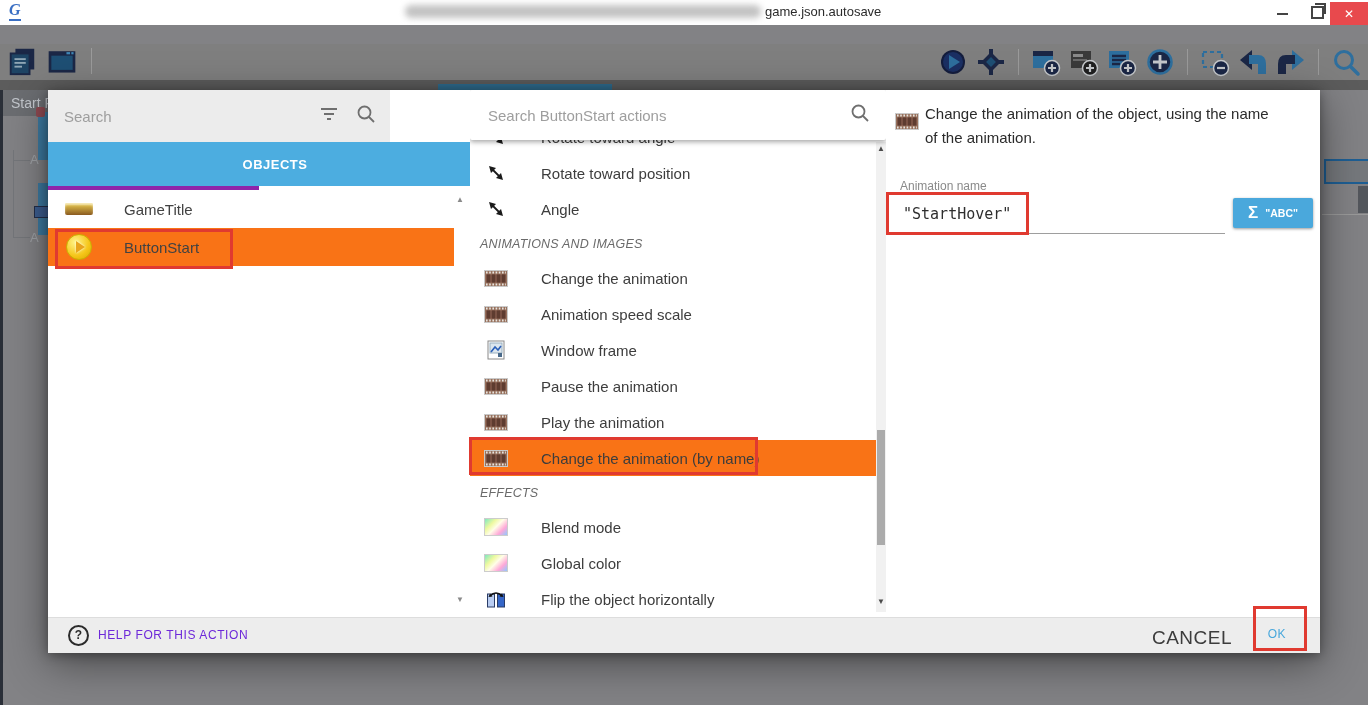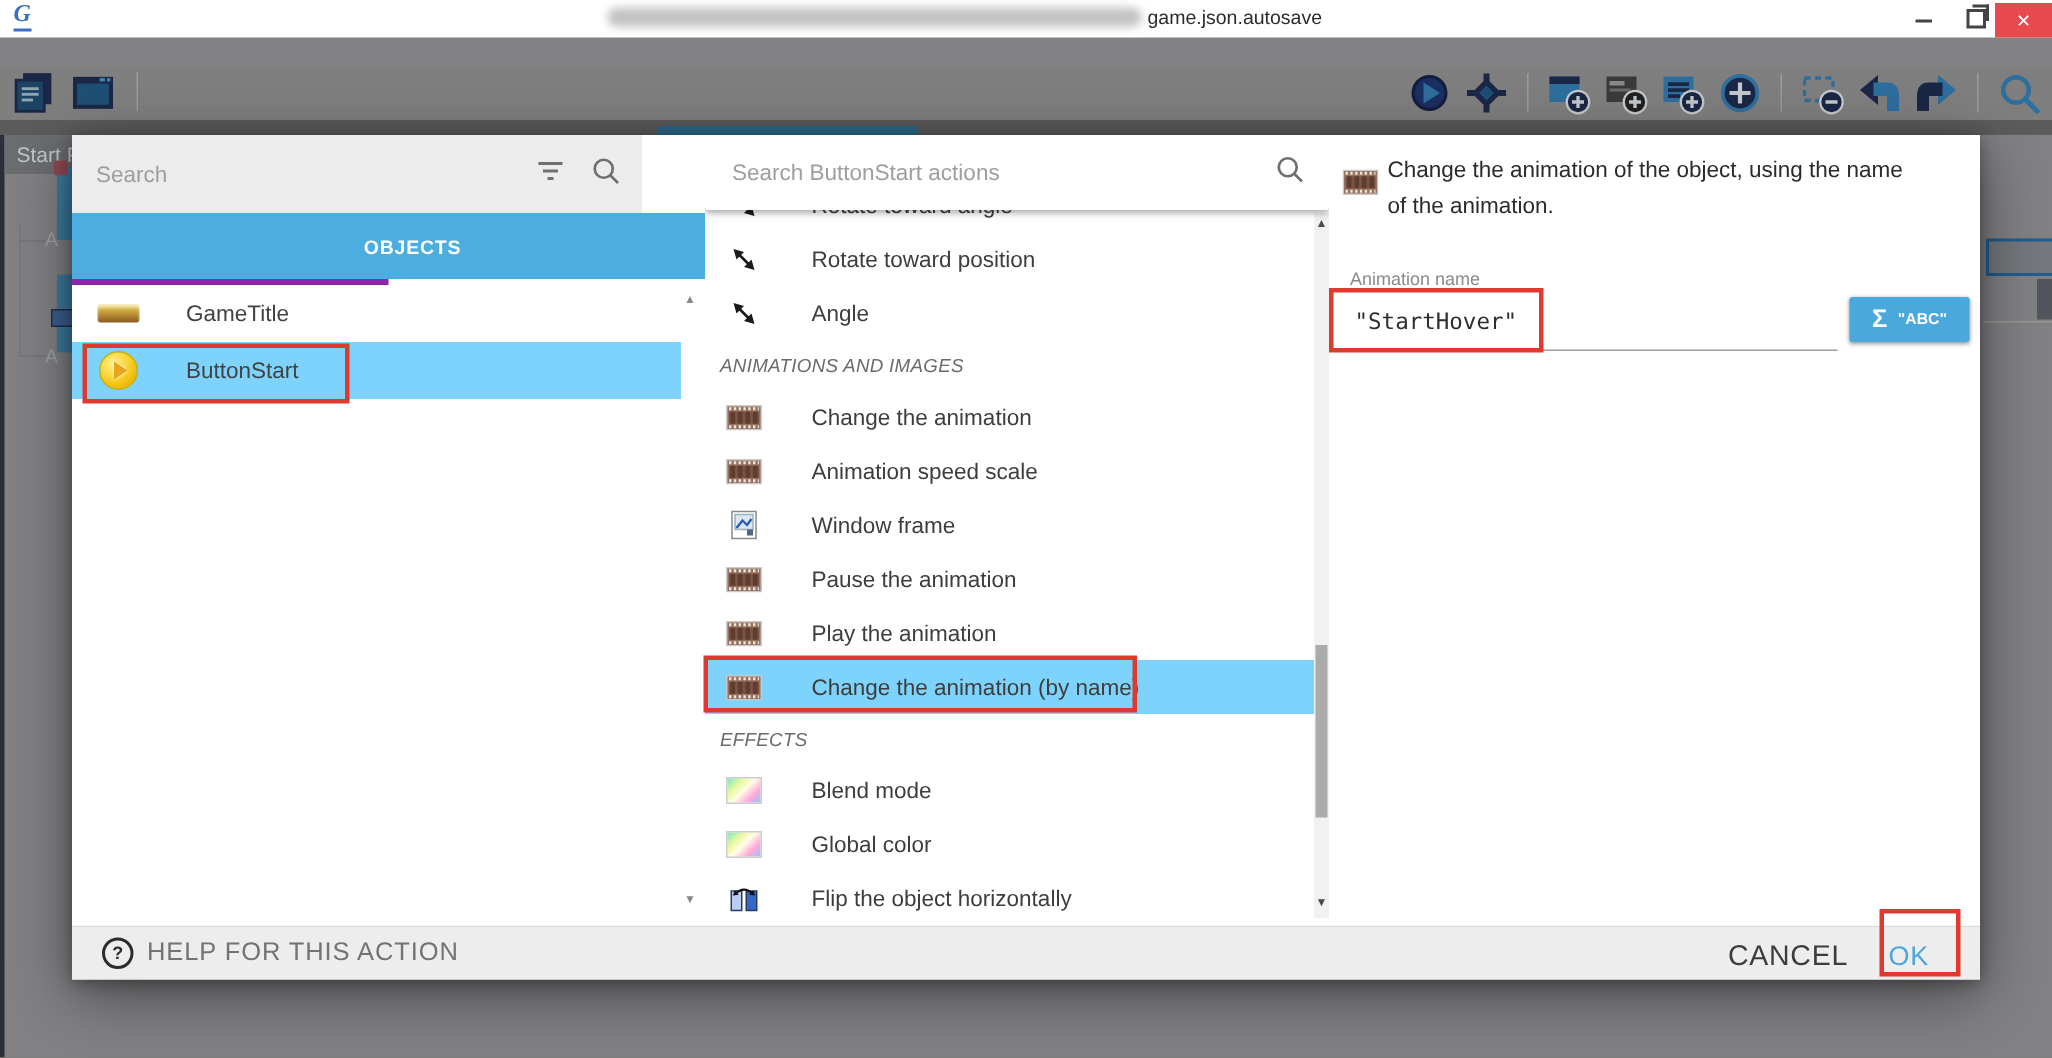--- a/index.html
+++ b/index.html
@@ -33,32 +33,32 @@
   .bg-tree-h{position:absolute;background:#74767a;height:1px;}
   .bg-a{position:absolute;font-size:13px;color:#9fa2a6;}
   #bg-red-glyph{position:absolute;left:36px;top:107px;width:9px;height:10px;background:#8f4a52;border-radius:2px;}
   #bg-blue-glyph{position:absolute;left:34px;top:206px;width:13px;height:10px;background:#3d5f92;border:1px solid #242f4a;}
   #bg-r-line{position:absolute;left:1322px;top:214px;width:46px;height:1px;background:#9a9a9a;}
   #bg-r-input{position:absolute;left:1324px;top:159px;width:42px;height:21px;background:#75787c;border:2px solid #1e5f94;}
   #bg-r-dark{position:absolute;left:1358px;top:186px;width:10px;height:27px;background:#53575d;}
   
   #dialog{position:absolute;left:48px;top:90px;width:1272px;height:563px;background:#fff;box-shadow:0 10px 40px rgba(0,0,0,.45),0 2px 10px rgba(0,0,0,.35);z-index:10;}
   
-  #lsearch{position:absolute;left:0;top:0;width:380px;height:52px;background:#ececec;display:flex;align-items:center;padding:4px 14px;box-sizing:border-box;}
+  #lsearch{position:absolute;left:0;top:0;width:342px;height:52px;background:#ececec;display:flex;align-items:center;padding:4px 14px;box-sizing:border-box;}
   #lsearch input,#mcard input{flex:1;border:none;background:transparent;outline:none;font-size:15px;color:#333;font-family:"Liberation Sans",sans-serif;}
   #lsearch input::placeholder,#mcard input::placeholder{color:#9e9e9e;}
   .search-glyphs{display:flex;align-items:center;gap:18px;}
   #ltabs{position:absolute;left:0;top:52px;width:422px;height:44px;background:#4cade0;display:flex;}
   .tab{flex:1;display:flex;align-items:center;justify-content:center;color:#fff;font-size:13px;font-weight:600;letter-spacing:.5px;margin-left:32px;}
   #ltab-underline{position:absolute;left:0;top:96px;width:211px;height:4px;background:#8e24aa;}
   #objects-list{position:absolute;left:0;top:0;width:422px;height:527px;padding-left:48px;}
   .orow{position:absolute;left:0;width:406px;height:38px;display:flex;align-items:center;padding-left:14px;box-sizing:border-box;}
   .orow .oicon{width:34px;display:flex;justify-content:center;margin-right:28px;}
   .orow .olabel{font-size:15px;color:#424242;}
-  .sel{background:#7dd3fc;}
+  .sel{background:#f97316;}
   .scroll-arrow{position:absolute;font-size:8px;color:#8a8a8a;line-height:8px;}
   
   #mpanel{position:absolute;left:422px;top:0;width:416px;height:522px;overflow:hidden;}
   .arow{position:absolute;left:0;width:406px;height:36px;display:flex;align-items:center;padding-left:13px;box-sizing:border-box;}
   .arow .aicon{width:26px;display:flex;justify-content:center;margin-right:32px;}
   .arow .alabel{font-size:15px;color:#3d3d3d;}
   .asec{position:absolute;left:10px;height:33px;display:flex;align-items:center;font-size:12.5px;color:#6a6a6a;letter-spacing:.2px;font-style:italic;}
   #mcard{position:absolute;left:0;top:0;width:416px;height:50px;background:#fff;border-radius:2px;box-shadow:0 2px 5px rgba(0,0,0,.35);display:flex;align-items:center;padding:0 16px;box-sizing:border-box;z-index:2;}
   #mtrack{position:absolute;left:406px;top:52px;width:10px;height:470px;background:#f1f1f1;}
   #mthumb{position:absolute;left:407px;top:340px;width:8px;height:115px;background:#ababab;}
@@ -69,23 +69,23 @@
   #desc-text{position:absolute;left:39px;top:12px;width:348px;font-size:15px;color:#2b2b2b;line-height:24px;}
   #field-label{position:absolute;left:14px;top:89px;font-size:12px;color:#8a8a8a;}
   #field-box{position:absolute;left:0;top:105px;width:339px;height:38px;border-bottom:1px solid #9e9e9e;display:flex;align-items:center;}
   #field-value{padding-left:17px;font-family:"DejaVu Sans Mono",monospace;font-size:15px;color:#2e2e2e;}
   #expr-btn{position:absolute;left:347px;top:108px;width:80px;height:30px;background:#4aa8dc;border-radius:2px;box-shadow:0 1px 3px rgba(0,0,0,.4);display:flex;align-items:center;justify-content:center;gap:7px;color:#fff;}
   #expr-sigma{font-size:17px;font-weight:bold;}
   #expr-label{font-size:10.5px;font-weight:600;}
   
   #dfooter{position:absolute;left:0;top:527px;width:1272px;height:36px;background:#ededed;display:flex;align-items:center;box-shadow:inset 0 1px 0 #ddd;}
   #help-icon{width:17px;height:17px;border:2px solid #2b2b2b;border-radius:50%;display:flex;align-items:center;justify-content:center;font-size:12px;font-weight:bold;color:#2b2b2b;margin-left:20px;}
-  #help-label{margin-left:9px;font-size:17px;color:#737373;letter-spacing:.6px;}
+  #help-label{margin-left:9px;font-size:12px;color:#6d28d9;letter-spacing:.6px;}
   #cancel-btn{position:absolute;right:88px;top:10px;font-size:19px;color:#3c3c3c;letter-spacing:.5px;}
-  #ok-btn{position:absolute;right:34px;top:10px;font-size:18px;color:#4aa8dc;letter-spacing:.5px;}
+  #ok-btn{position:absolute;right:34px;top:10px;font-size:12px;color:#4aa8dc;letter-spacing:.5px;}
   
   .icon-rainbow{display:inline-block;width:22px;height:16px;border:1px solid #ccc;background:linear-gradient(135deg,#7fe8c0 0%,#eef9a0 30%,#fffde8 50%,#ffa8d8 75%,#8fc8ff 100%);}
   .icon-gametitle{display:inline-block;width:28px;height:12px;border-radius:2px;background:linear-gradient(#edcf52,#8a5a20);box-shadow:inset 0 2px 2px rgba(255,255,255,.6);filter:blur(.4px);}
   .icon-playbtn{position:relative;display:inline-block;width:24px;height:24px;border-radius:50%;background:radial-gradient(circle at 35% 30%,#fff48a,#f5c518 60%,#d9a400);border:1px solid #c9b200;}
   .icon-playbtn::after{content:"";position:absolute;left:9px;top:6px;border-left:9px solid #e8a41c;border-top:6px solid transparent;border-bottom:6px solid transparent;filter:drop-shadow(0 0 1px #fff);}
   
   .annotation{position:absolute;border:3px solid #e03a30;box-sizing:border-box;z-index:30;}
 </style>
 </head>
 <body>

